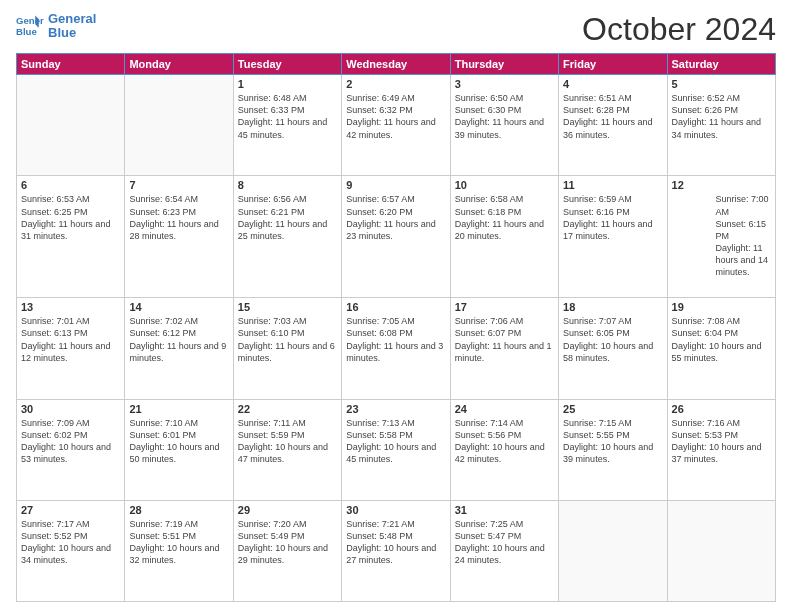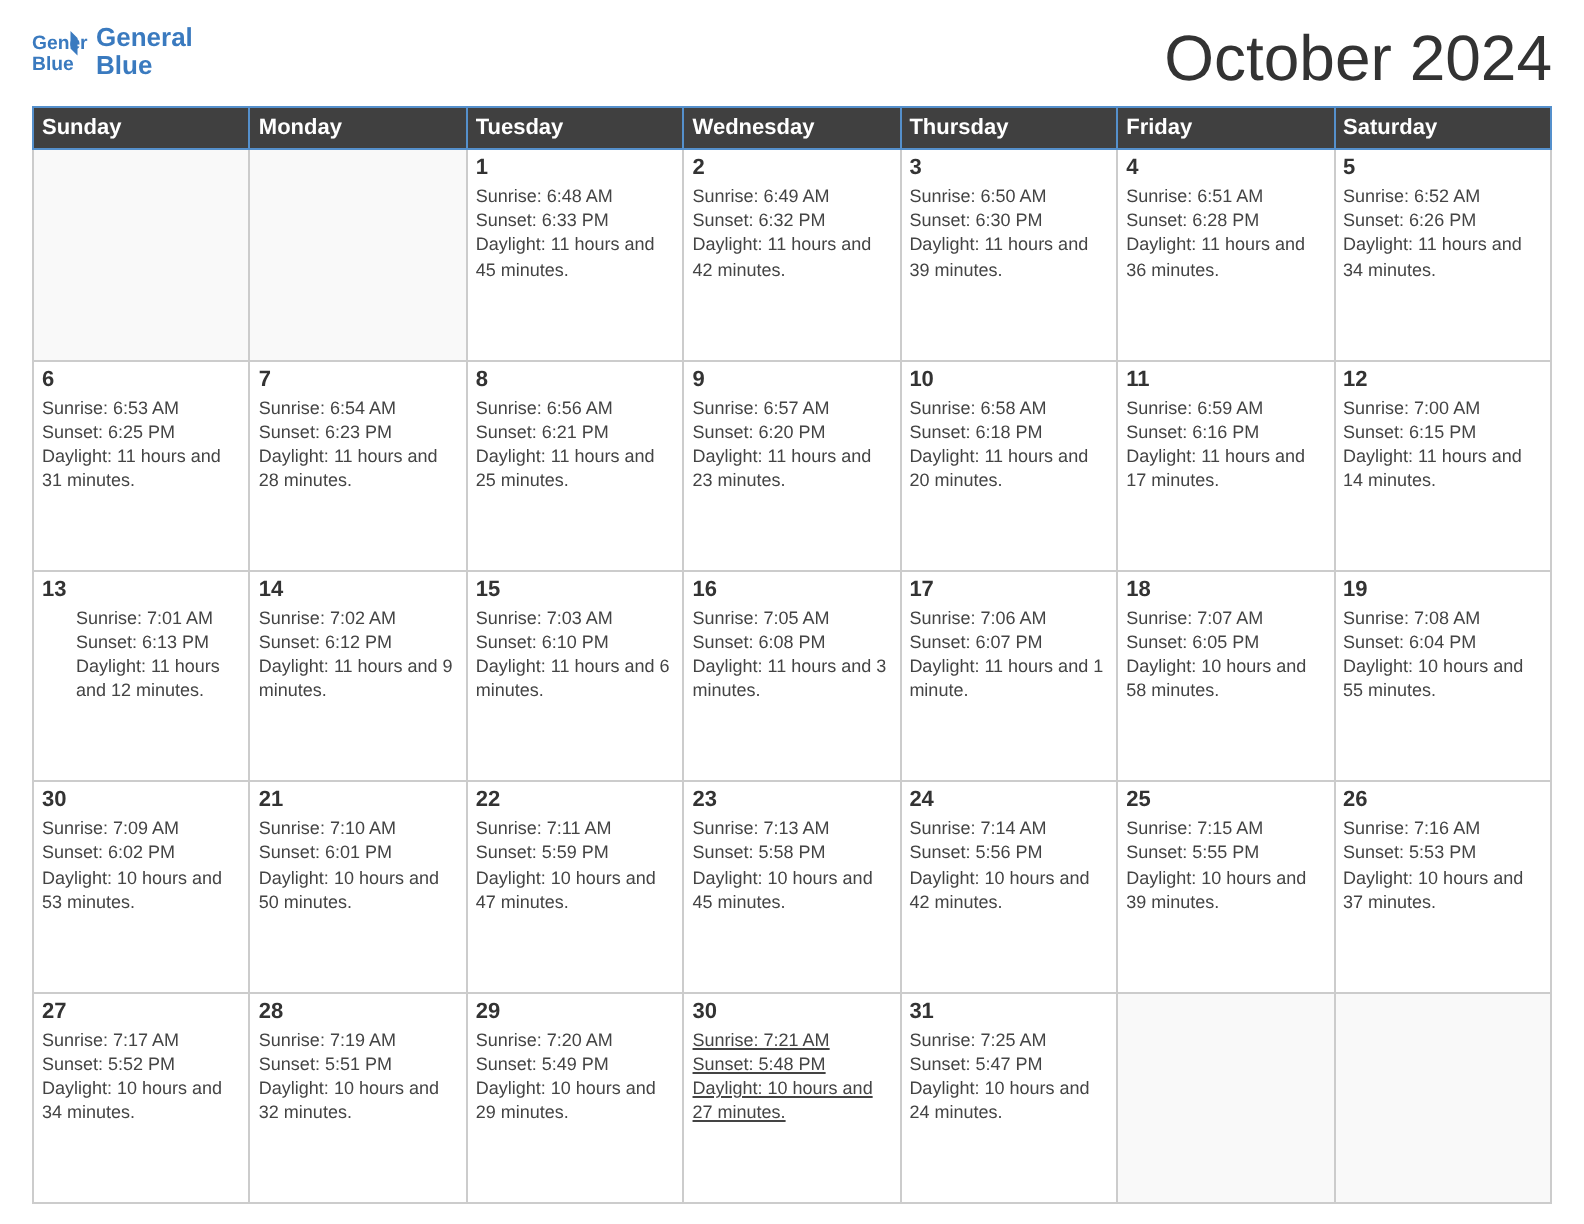--- a/index.html
+++ b/index.html
@@ -46,21 +46,21 @@
       color: #555;
     }
     .calendar {
       flex: 1;
       border: 1px solid #ccc;
       border-collapse: collapse;
       width: 100%;
       table-layout: fixed;
     }
     .calendar th {
-      background-color: #404040;
+      background-color: #be185d;
       color: #fff;
       font-size: 11px;
       font-weight: bold;
       padding: 4px 4px;
       text-align: left;
       border: 1px solid #5590cc;
     }
     .calendar td {
       border: 1px solid #ccc;
       vertical-align: top;
@@ -190,29 +190,29 @@
 Daylight: 11 hours and 20 minutes.</div>
           </td>
           <td>
             <span class="day-number">11</span>
             <div class="day-info" style="white-space: pre-line;">Sunrise: 6:59 AM
 Sunset: 6:16 PM
 Daylight: 11 hours and 17 minutes.</div>
           </td>
           <td>
             <span class="day-number">12</span>
-            <div class="day-info" style="white-space: pre-line;">Sunrise: 7:00 AM
+            <div class="day-info" style="white-space: pre-line; margin-left: 44px;">Sunrise: 7:00 AM
 Sunset: 6:15 PM
 Daylight: 11 hours and 14 minutes.</div>
           </td>
         </tr>
         <tr>
           <td>
             <span class="day-number">13</span>
-            <div class="day-info" style="white-space: pre-line; margin-left: 17px;">Sunrise: 7:01 AM
+            <div class="day-info" style="white-space: pre-line;">Sunrise: 7:01 AM
 Sunset: 6:13 PM
 Daylight: 11 hours and 12 minutes.</div>
           </td>
           <td>
             <span class="day-number">14</span>
             <div class="day-info" style="white-space: pre-line;">Sunrise: 7:02 AM
 Sunset: 6:12 PM
 Daylight: 11 hours and 9 minutes.</div>
           </td>
           <td>
@@ -304,21 +304,21 @@
 Daylight: 10 hours and 32 minutes.</div>
           </td>
           <td>
             <span class="day-number">29</span>
             <div class="day-info" style="white-space: pre-line;">Sunrise: 7:20 AM
 Sunset: 5:49 PM
 Daylight: 10 hours and 29 minutes.</div>
           </td>
           <td>
             <span class="day-number">30</span>
-            <div class="day-info" style="white-space: pre-line; text-decoration: underline;">Sunrise: 7:21 AM
+            <div class="day-info" style="white-space: pre-line;">Sunrise: 7:21 AM
 Sunset: 5:48 PM
 Daylight: 10 hours and 27 minutes.</div>
           </td>
           <td>
             <span class="day-number">31</span>
             <div class="day-info" style="white-space: pre-line;">Sunrise: 7:25 AM
 Sunset: 5:47 PM
 Daylight: 10 hours and 24 minutes.</div>
           </td>
           <td class="empty"></td>

